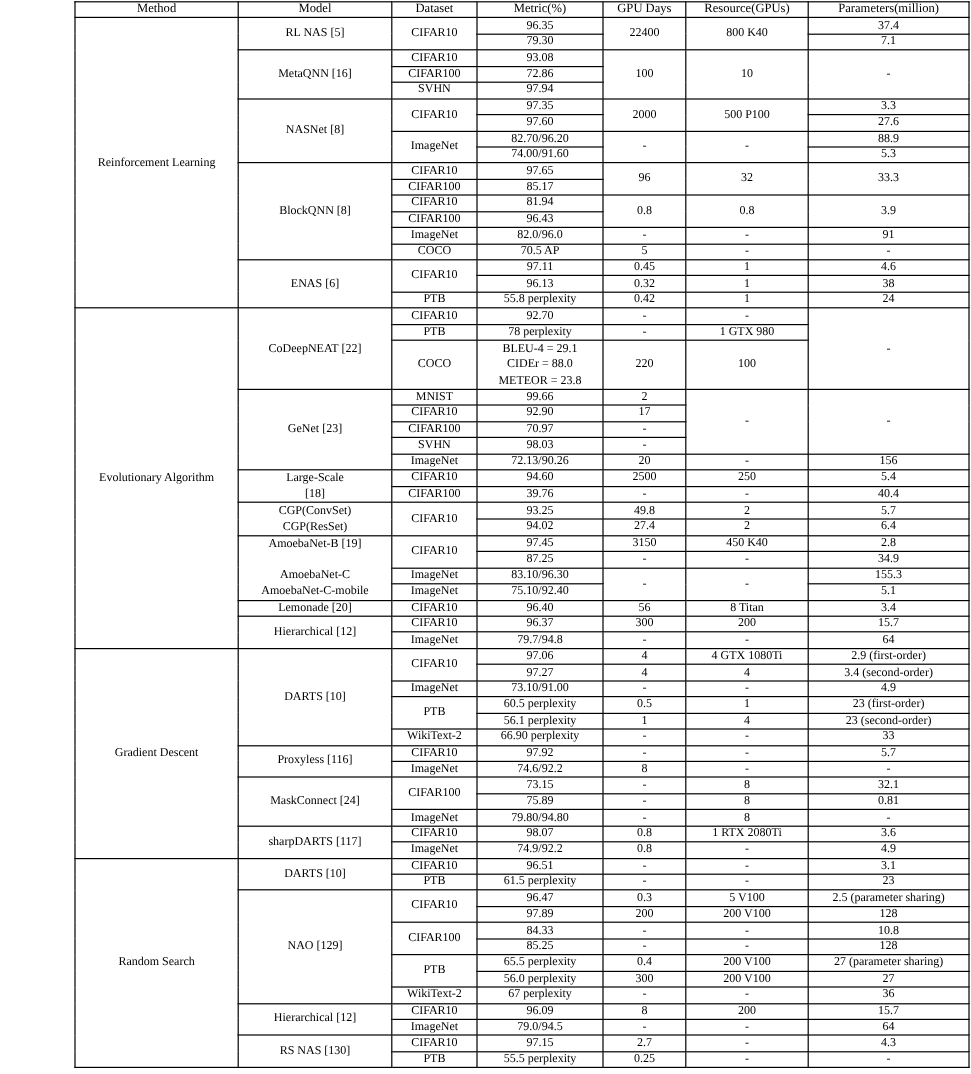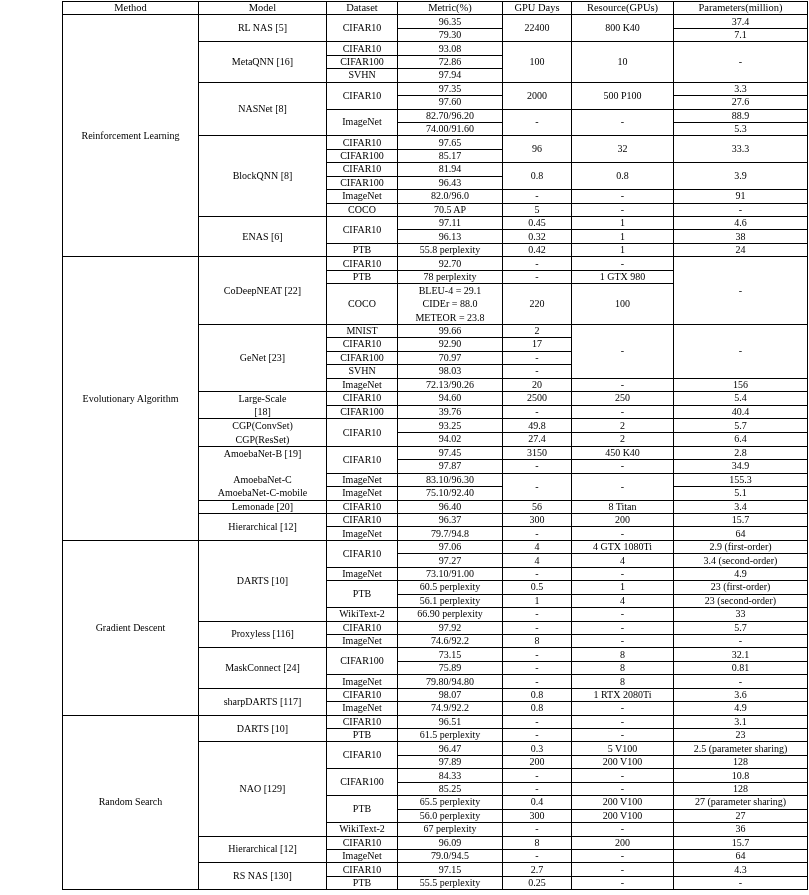--- a/index.html
+++ b/index.html
@@ -293,21 +293,21 @@
             <div class="line">AmoebaNet-C</div>
             <div class="line">AmoebaNet-C-mobile</div>
           </td>
           <td rowspan="2">CIFAR10</td>
           <td>97.45</td>
           <td>3150</td>
           <td>450 K40</td>
           <td>2.8</td>
         </tr>
         <tr>
-          <td>97.87</td>
+          <td>87.25</td>
           <td>-</td>
           <td>-</td>
           <td>34.9</td>
         </tr>
         <tr>
           <td>ImageNet</td>
           <td>83.10/96.30</td>
           <td rowspan="2">-</td>
           <td rowspan="2">-</td>
           <td>155.3</td>

